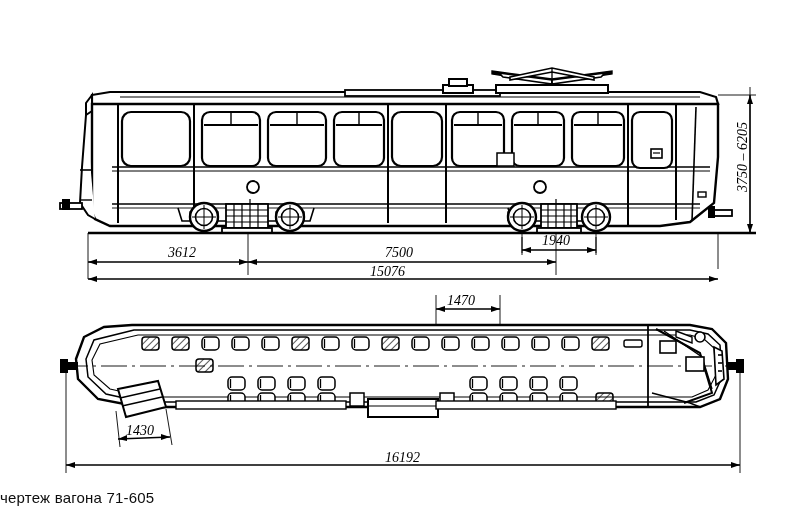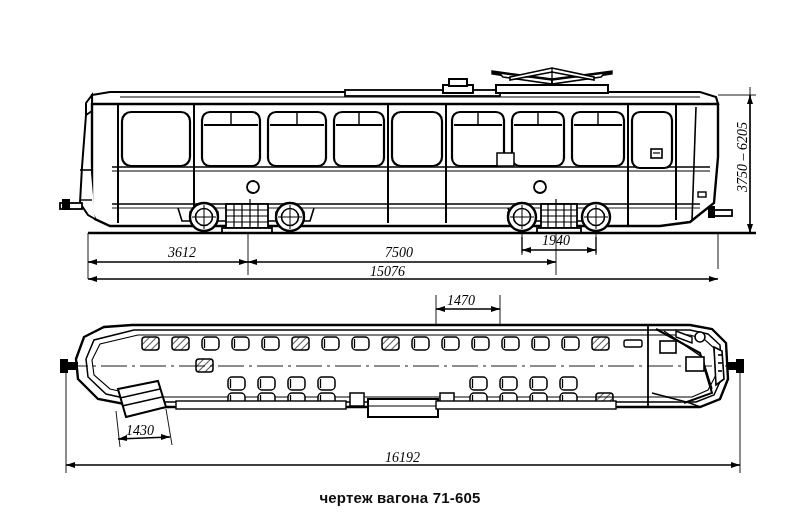--- a/index.html
+++ b/index.html
@@ -24,24 +24,24 @@
     display: block;
     width: 800px;
     height: 529px;
     background: #ffffff;
   }
   .caption-layer {
     position: absolute;
     left: 0;
     top: 482px;
     width: 800px;
-    text-align: center;
+    text-align: left;
     font-family: "Liberation Sans", sans-serif;
     font-size: 15px;
-    font-weight: bold;
+    font-weight: normal;
     color: #0d0d0d;
     letter-spacing: 0.2px;
   }
 </style>
 </head>
 <body>
 
 <div id="drawing-root">
 
   <svg class="blueprint" viewBox="0 0 800 529">

